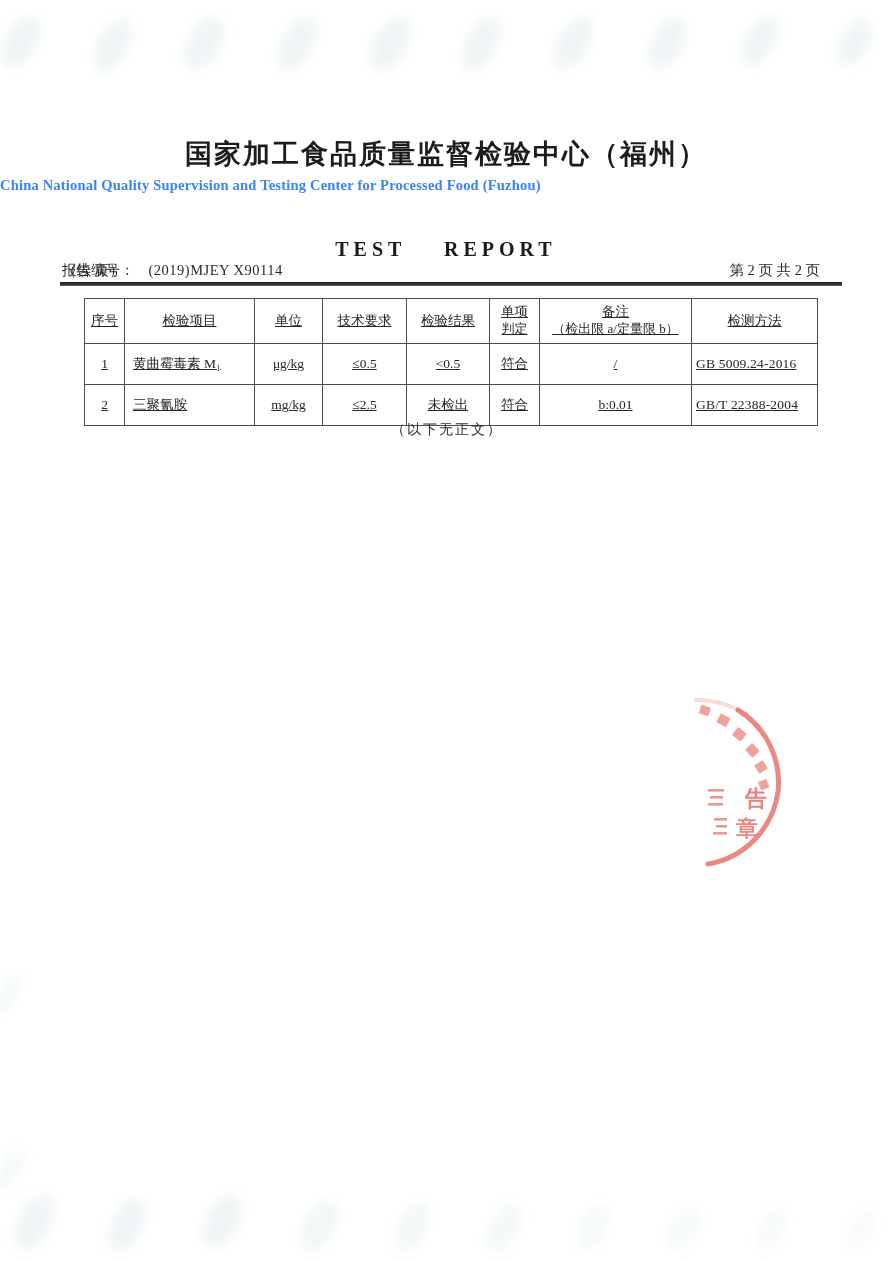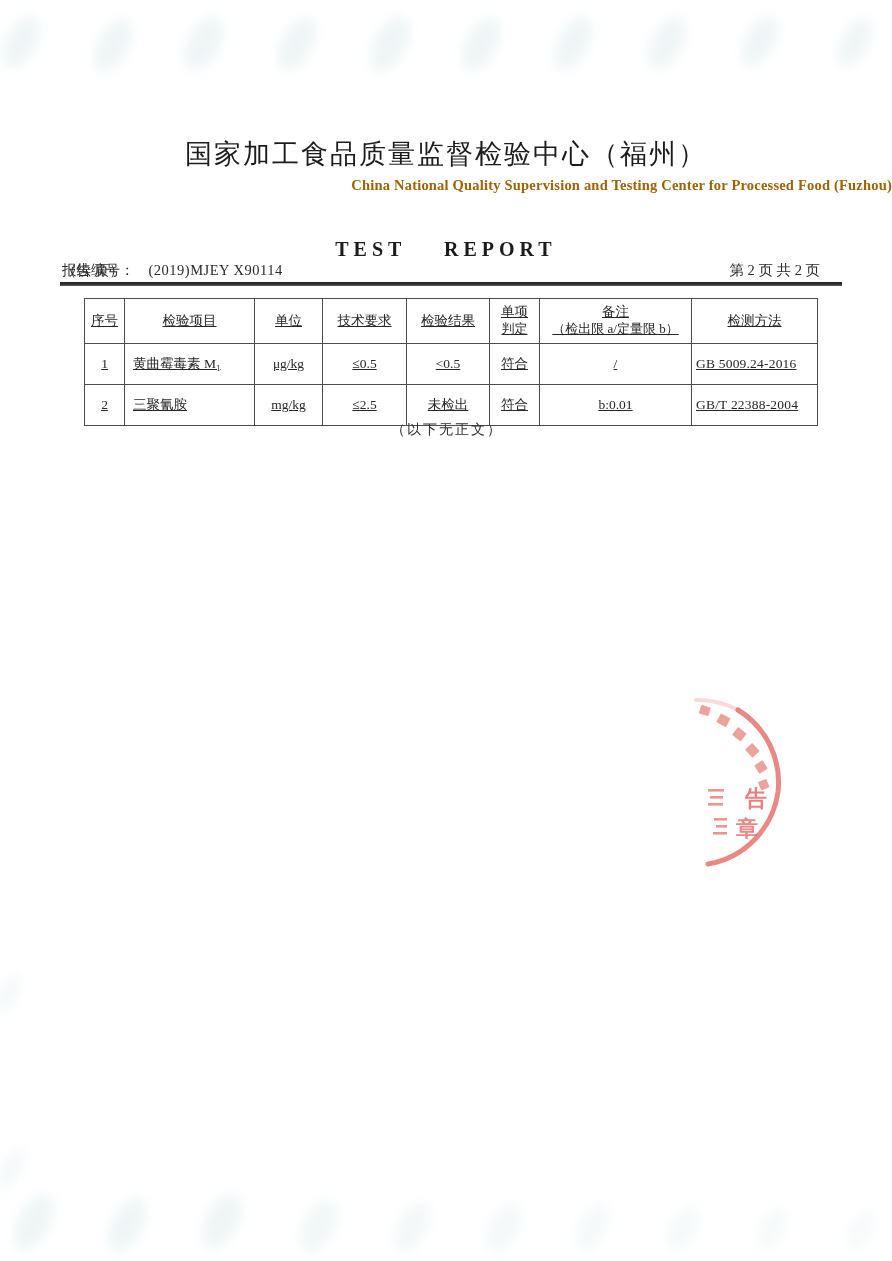--- a/index.html
+++ b/index.html
@@ -16,27 +16,27 @@
     position:absolute;
     border-radius:50%;
     background:#dce9eb;
     filter:blur(6px);
     transform:rotate(28deg);
     opacity:.45;
   }
   
   .org-cn{
     position:absolute;top:136px;left:0;width:100%;
-    text-align:center;font-size:27px;font-weight:normal;
+    text-align:center;font-size:27px;font-weight:bold;
     letter-spacing:2px;color:#1c1c1c;
   }
   .org-en{
     position:absolute;top:177px;left:0;width:100%;
-    text-align:right;font-size:14.5px;font-weight:bold;
-    letter-spacing:.2px;color:#a16207;
+    text-align:left;font-size:14.5px;font-weight:bold;
+    letter-spacing:.2px;color:#3b82f6;
   }
   .rt-cn{
     position:absolute;top:202px;left:0;width:100%;
     text-align:center;font-size:31px;font-weight:bold;
     letter-spacing:4px;color:#1b1b1b;
   }
   .rt-en{
     position:absolute;top:238px;left:0;width:100%;
     text-align:center;font-size:20px;font-weight:bold;
     letter-spacing:5px;word-spacing:28px;color:#1b1b1b;

